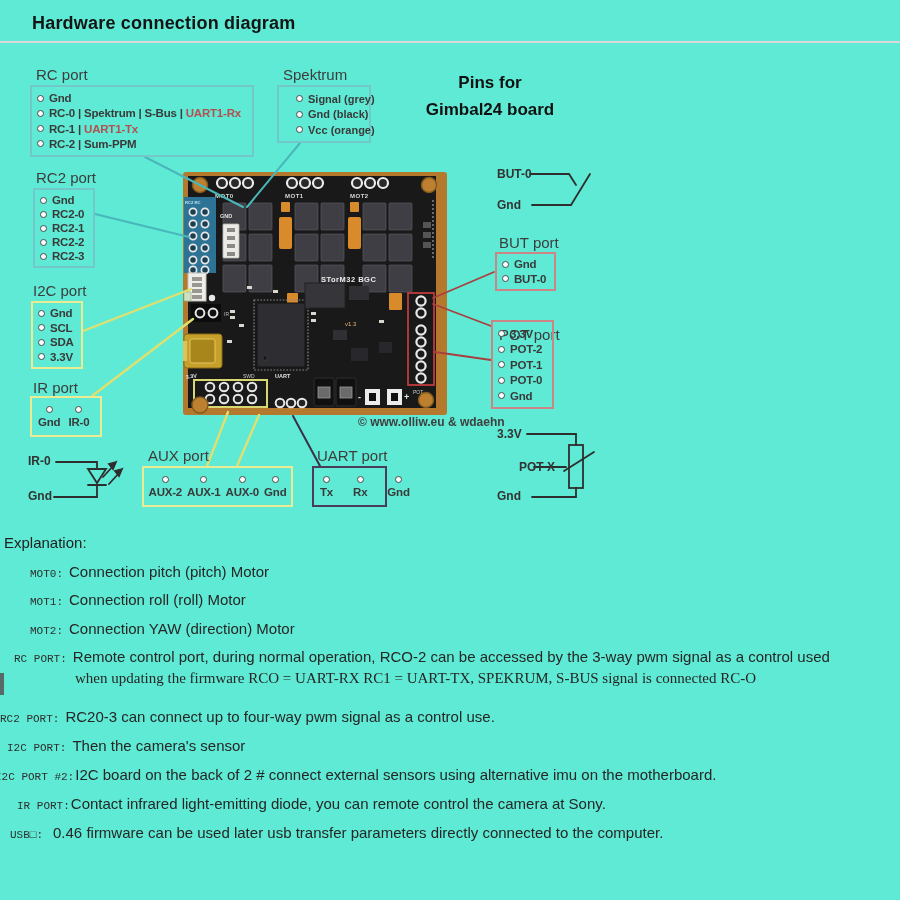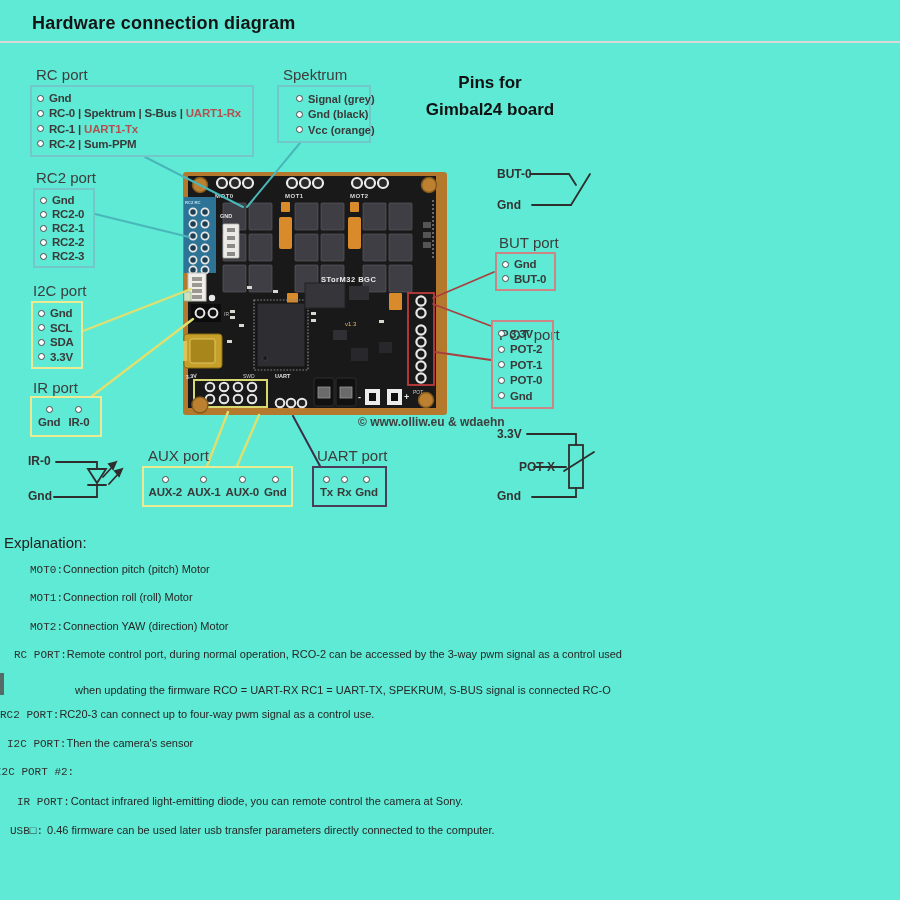--- a/index.html
+++ b/index.html
@@ -18,23 +18,23 @@
   .pin{display:flex;align-items:center;gap:5px;font-weight:bold;color:#3a3a3a;white-space:nowrap;}
   .ring{width:7px;height:7px;border:1.4px solid #4a4a4a;border-radius:50%;flex:none;background:#fdfdfd;box-sizing:border-box;}
   .fs115{font-size:11.5px;letter-spacing:-0.2px;}
   .fs11{font-size:11px;margin-left:12px;}
   .red-t{color:#b35050;}
   .sym-label{font-size:12px;font-weight:bold;color:#333;position:absolute;white-space:nowrap;z-index:3;}
   .heading2{font-size:17px;font-weight:bold;color:#111;text-align:center;line-height:27px;white-space:nowrap;}
   .cols{display:flex;gap:4px;justify-content:center;}
   .col{display:flex;flex-direction:column;align-items:center;gap:3px;}
   .col .lbl{font-size:11.5px;font-weight:bold;color:#3a3a3a;white-space:nowrap;letter-spacing:-0.2px;}
-  .exp-row{position:absolute;display:flex;align-items:baseline;white-space:nowrap;}
+  .exp-row{position:absolute;display:flex;align-items:baseline;gap:6px;white-space:nowrap;}
   .exp-label{font-family:"Liberation Mono","DejaVu Sans Mono",monospace;font-size:11px;color:#2f2f2f;}
-  .exp-text{font-size:11px;color:#262626;}
+  .exp-text{font-size:15px;color:#262626;}
   .copyright{font-size:12px;font-weight:bold;color:#3f3f3f;white-space:nowrap;z-index:4;}
   svg{display:block;}
 </style>
 </head>
 <body>
 
 <div id="canvas">
 
   <div class="abs doc-title" style="left:32px;top:13px;">Hardware connection diagram</div>
   <div class="abs rule" style="left:0;top:41px;width:900px;"></div>
@@ -426,21 +426,21 @@
         </div>
       <div class="col">
           <span class="ring"></span>
           <span class="lbl">Gnd</span>
         </div>
     </div>
   </div>
 
   <div class="abs port-title" style="left:317px;top:447px;z-index:3;">UART port</div>
   <div class="pbox purplebox" style="left:312px;top:466px;width:75px;height:41px;flex-direction:row;align-items:center;justify-content:flex-start;padding:2px 6px;">
-    <div class="cols" style="gap:4px;">
+    <div class="cols" style="gap:20px;">
       <div class="col">
           <span class="ring"></span>
           <span class="lbl">Tx</span>
         </div>
       <div class="col">
           <span class="ring"></span>
           <span class="lbl">Rx</span>
         </div>
       <div class="col">
           <span class="ring"></span>
@@ -462,36 +462,37 @@
     <span class="exp-text">Connection roll (roll) Motor</span>
   </div>
   <div class="exp-row" style="left:30px;top:620px;">
     <span class="exp-label">MOT2:</span>
     <span class="exp-text">Connection YAW (direction) Motor</span>
   </div>
   <div class="exp-row" style="left:14px;top:648px;">
     <span class="exp-label">RC PORT:</span>
     <span class="exp-text">Remote control port, during normal operation, RCO-2 can be accessed by the 3-way pwm signal as a control used</span>
   </div>
-  <div class="abs exp-text" style="left:75px;top:684px;white-space:nowrap;">when updating the firmware RCO = UART-RX RC1 = UART-TX, SPEKRUM, S-BUS signal is connected RC-O</div>
+  <div class="abs exp-text" style="left:75px;top:670px;white-space:nowrap;font-family:Liberation Serif, serif;">when updating the firmware RCO = UART-RX RC1 = UART-TX, SPEKRUM, S-BUS signal is connected RC-O</div>
   <div class="exp-row" style="left:0;top:708px;">
     <span class="exp-label">RC2 PORT:</span>
     <span class="exp-text">RC20-3 can connect up to four-way pwm signal as a control use.</span>
   </div>
   <div class="exp-row" style="left:7px;top:737px;">
     <span class="exp-label">I2C PORT:</span>
     <span class="exp-text">Then the camera's sensor</span>
   </div>
   <div class="exp-row" style="left:-5px;top:766px;gap:1px;">
     <span class="exp-label">I2C PORT #2:</span>
+    <span class="exp-text">I2C board on the back of 2 # connect external sensors using alternative imu on the motherboard.</span>
   </div>
   <div class="exp-row" style="left:17px;top:795px;gap:1px;">
     <span class="exp-label">IR PORT:</span>
     <span class="exp-text">Contact infrared light-emitting diode, you can remote control the camera at Sony.</span>
   </div>
-  <div class="exp-row" style="left:10px;top:824px;gap:4px;">
+  <div class="exp-row" style="left:10px;top:824px;gap:10px;">
     <span class="exp-label">USB□:</span>
     <span class="exp-text">0.46 firmware can be used later usb transfer parameters directly connected to the computer.</span>
   </div>
 
   <div class="abs" style="left:0;top:673px;width:4px;height:22px;background:#555;opacity:.85;"></div>
 
 </div>
 
 </body></html>

